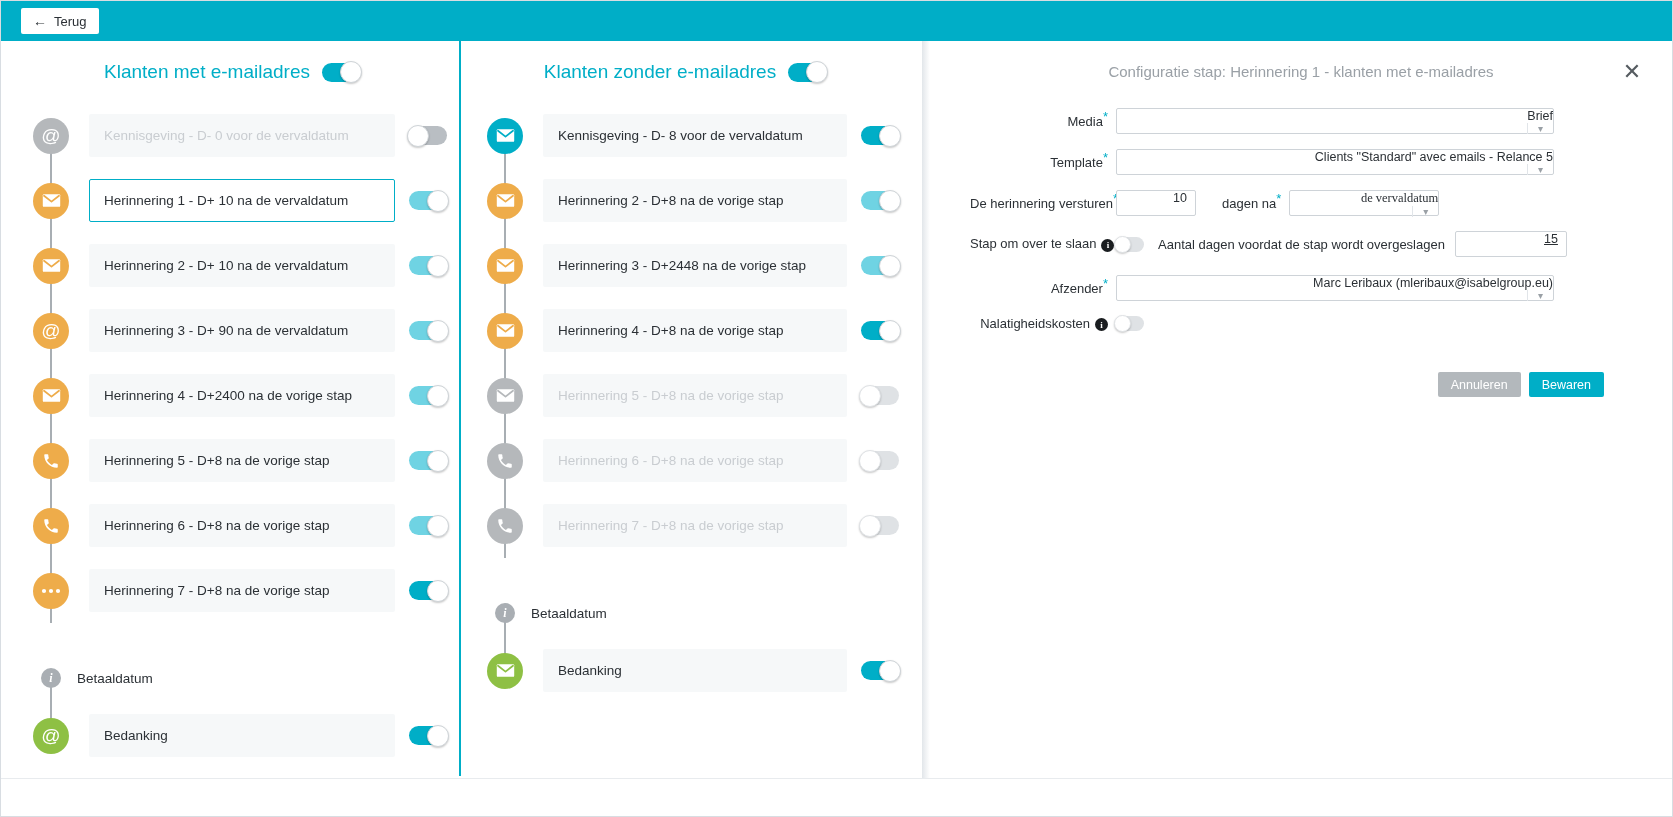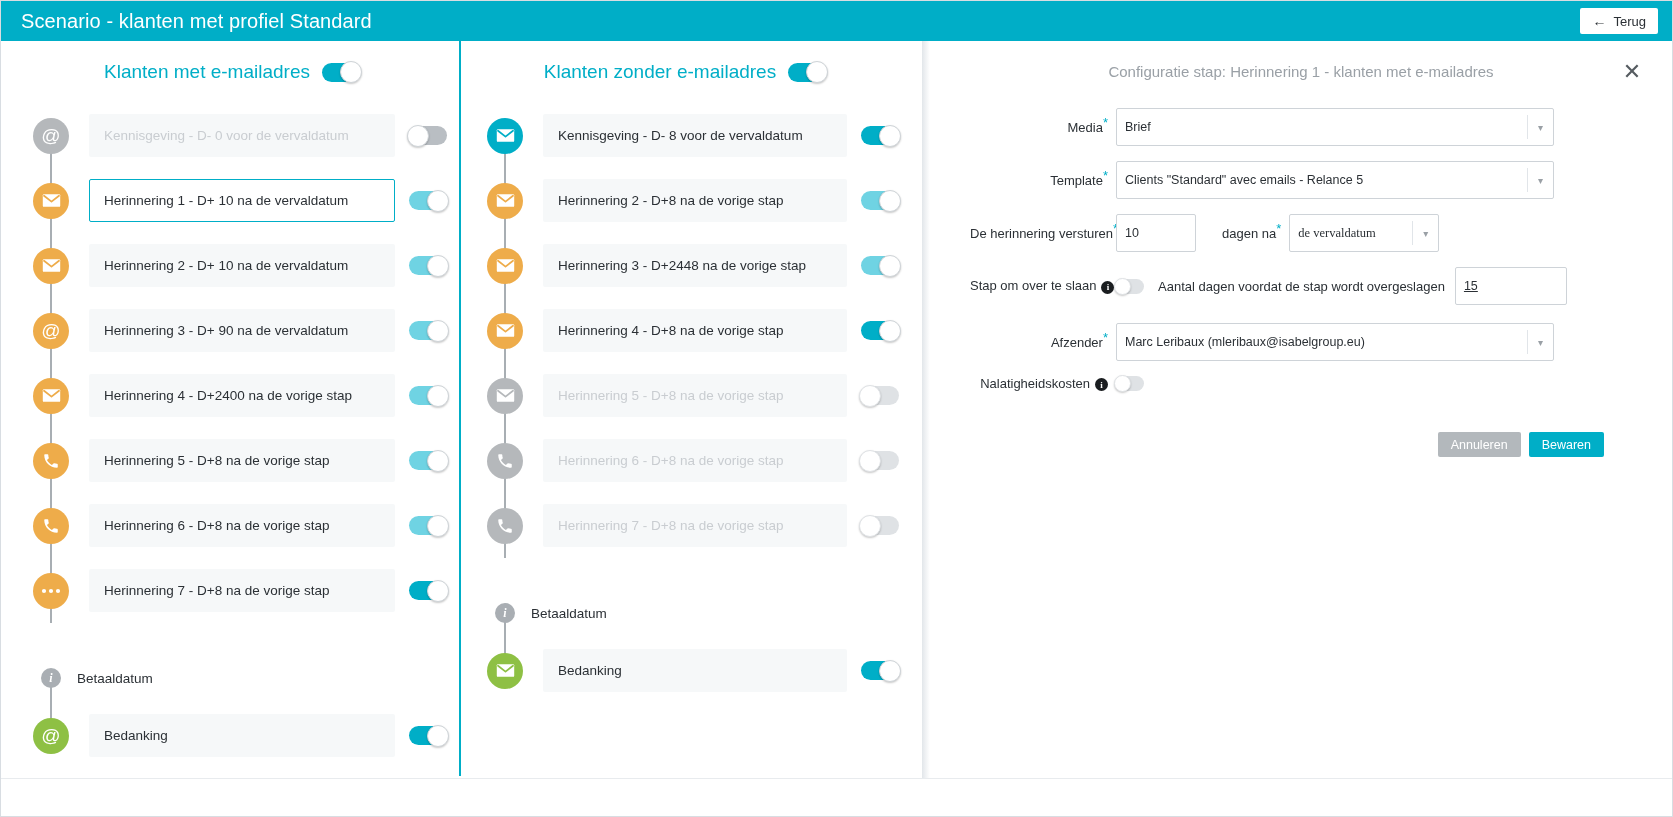--- a/index.html
+++ b/index.html
@@ -212,28 +212,29 @@
   .flabel {
     width: 146px;
     text-align: right;
     font-size: 13px;
     color: #2b3035;
     padding-right: 8px;
     white-space: nowrap;
   }
   .req { color: #00aec7; font-size: 13px; vertical-align: super; line-height: 0; }
   .select, .textbox {
-    height: 38px;
+    height: 26px;
     border: 1px solid #ced3d8;
     background: #ffffff;
     font-size: 12.5px;
     color: #2b3035;
-    display: flex; align-items: center;
+    display: flex; align-items: flex-end;
     padding: 0 8px;
     border-radius: 2px;
+    flex-direction: column;
   }
   .select { justify-content: space-between; padding-right: 0; cursor: pointer; }
   .select .caret-box {
     width: 26px; height: 24px;
     border-left: 1px solid #e1e5e9;
     display: flex; align-items: center; justify-content: center;
     color: #9aa0a6;
     font-size: 10px;
   }
   .w-media { width: 438px; }
@@ -276,21 +277,20 @@
     background: #ffffff;
     border-top: 1px solid #e8ebee;
   }
 </style>
 </head>
 <body>
 
 <div id="app">
 
   <div class="header">
-    <div class="header-title">Scenario - klanten met profiel Standard</div>
     <button class="back-btn">
       <span class="back-arrow">←</span>
       <span>Terug</span>
     </button>
   </div>
 
   <div class="body-area">
     <div class="lists-pane">
       <div class="column col-left" id="col0">
           <div class="col-head">

